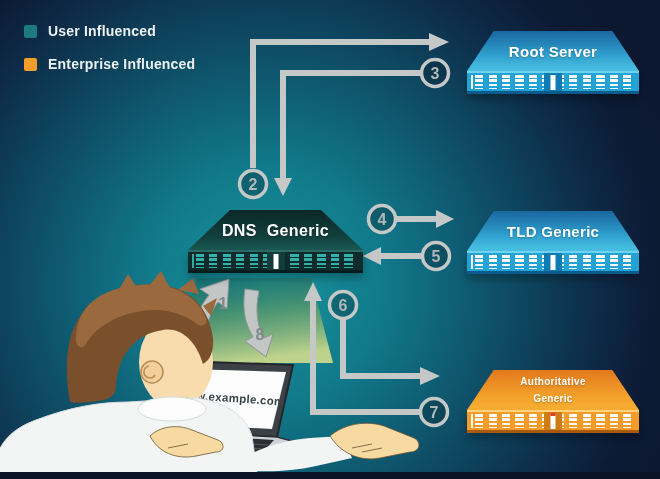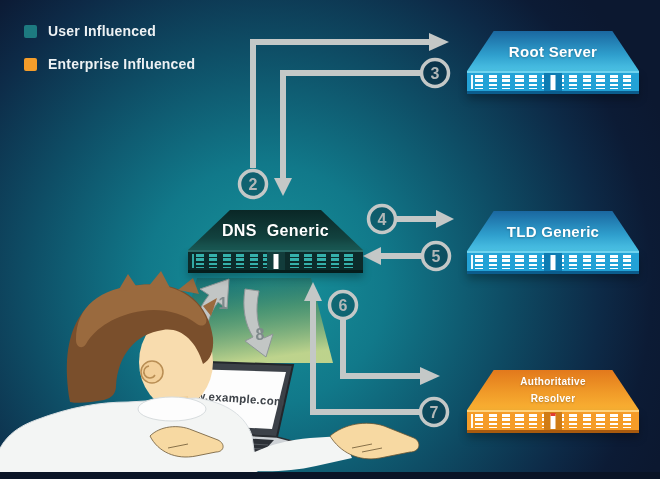--- a/index.html
+++ b/index.html
@@ -188,21 +188,21 @@
     <div class="face">
       <div class="leds"></div>
       <div class="edgebar"></div>
       <div class="slot"></div>
     </div>
   </div>
 
   <div class="server orange server-auth">
     <div class="trap">
       <div class="server-label">Authoritative</div>
-      <div class="server-label">Resolver</div>
+      <div class="server-label">Generic</div>
     </div>
     <div class="face">
       <div class="leds"></div>
       <div class="edgebar"></div>
       <div class="slot"></div>
     </div>
   </div>
 
   <div class="server dark server-resolver">
     <div class="trap">

